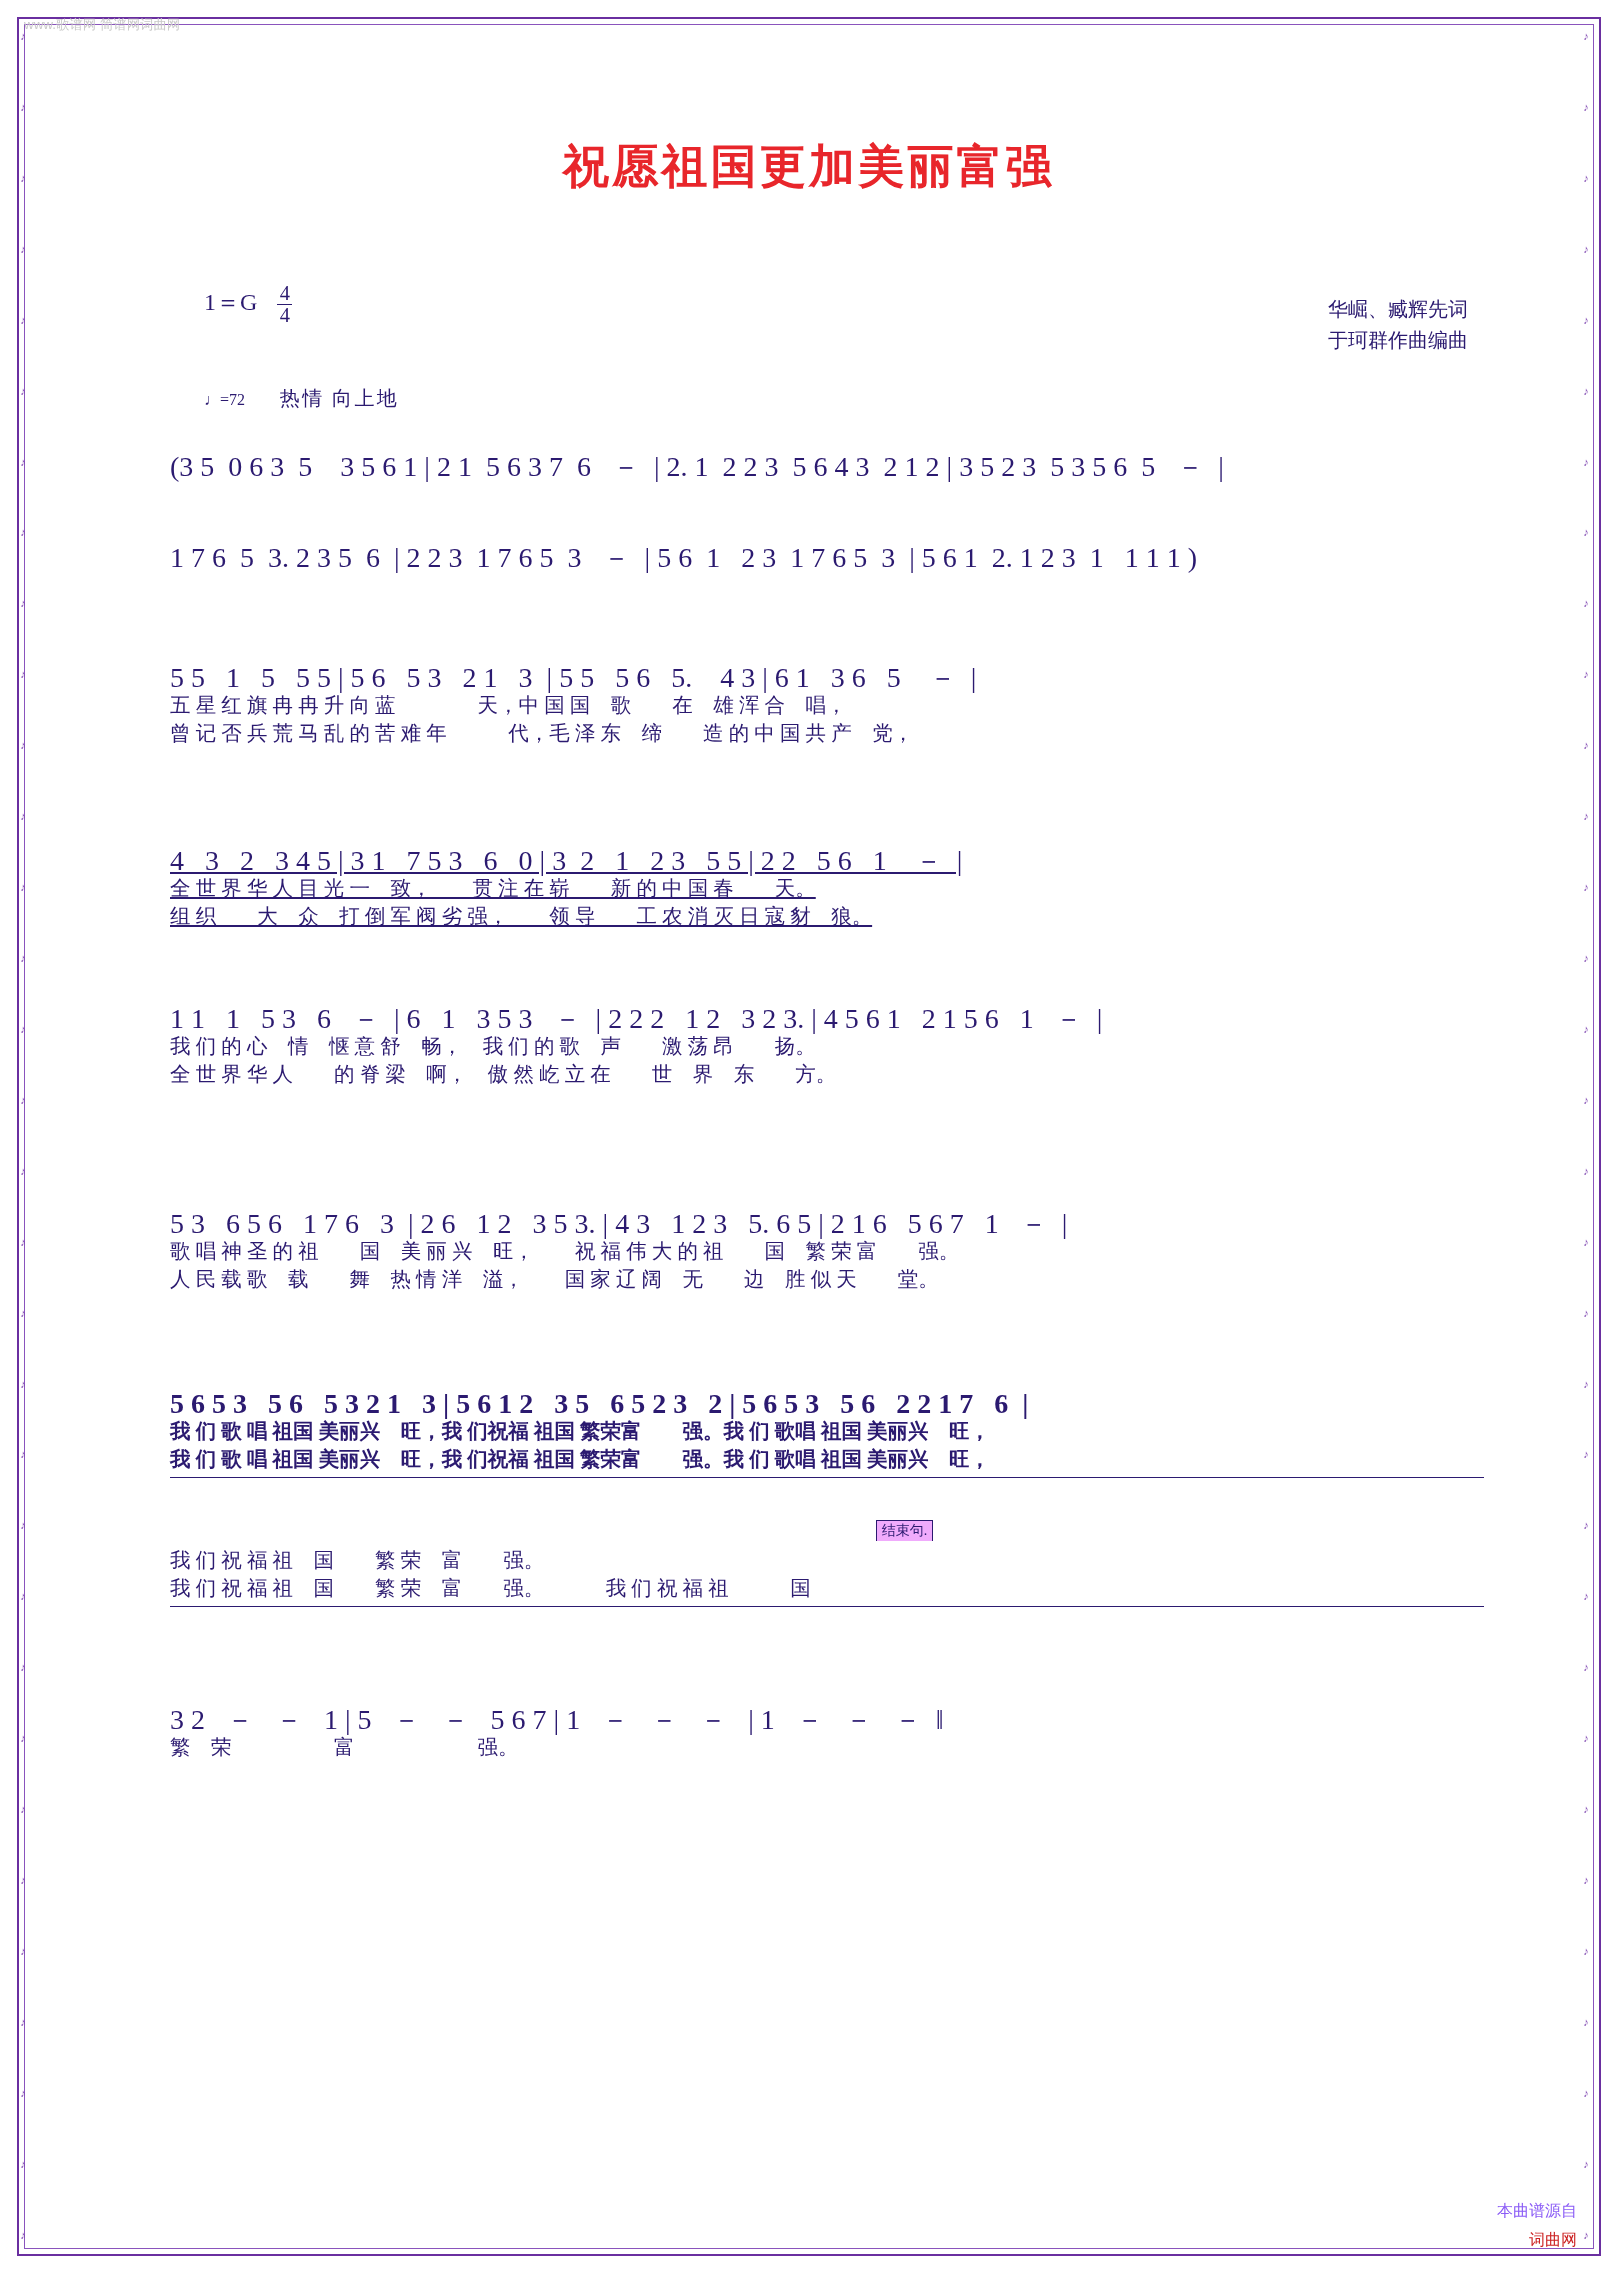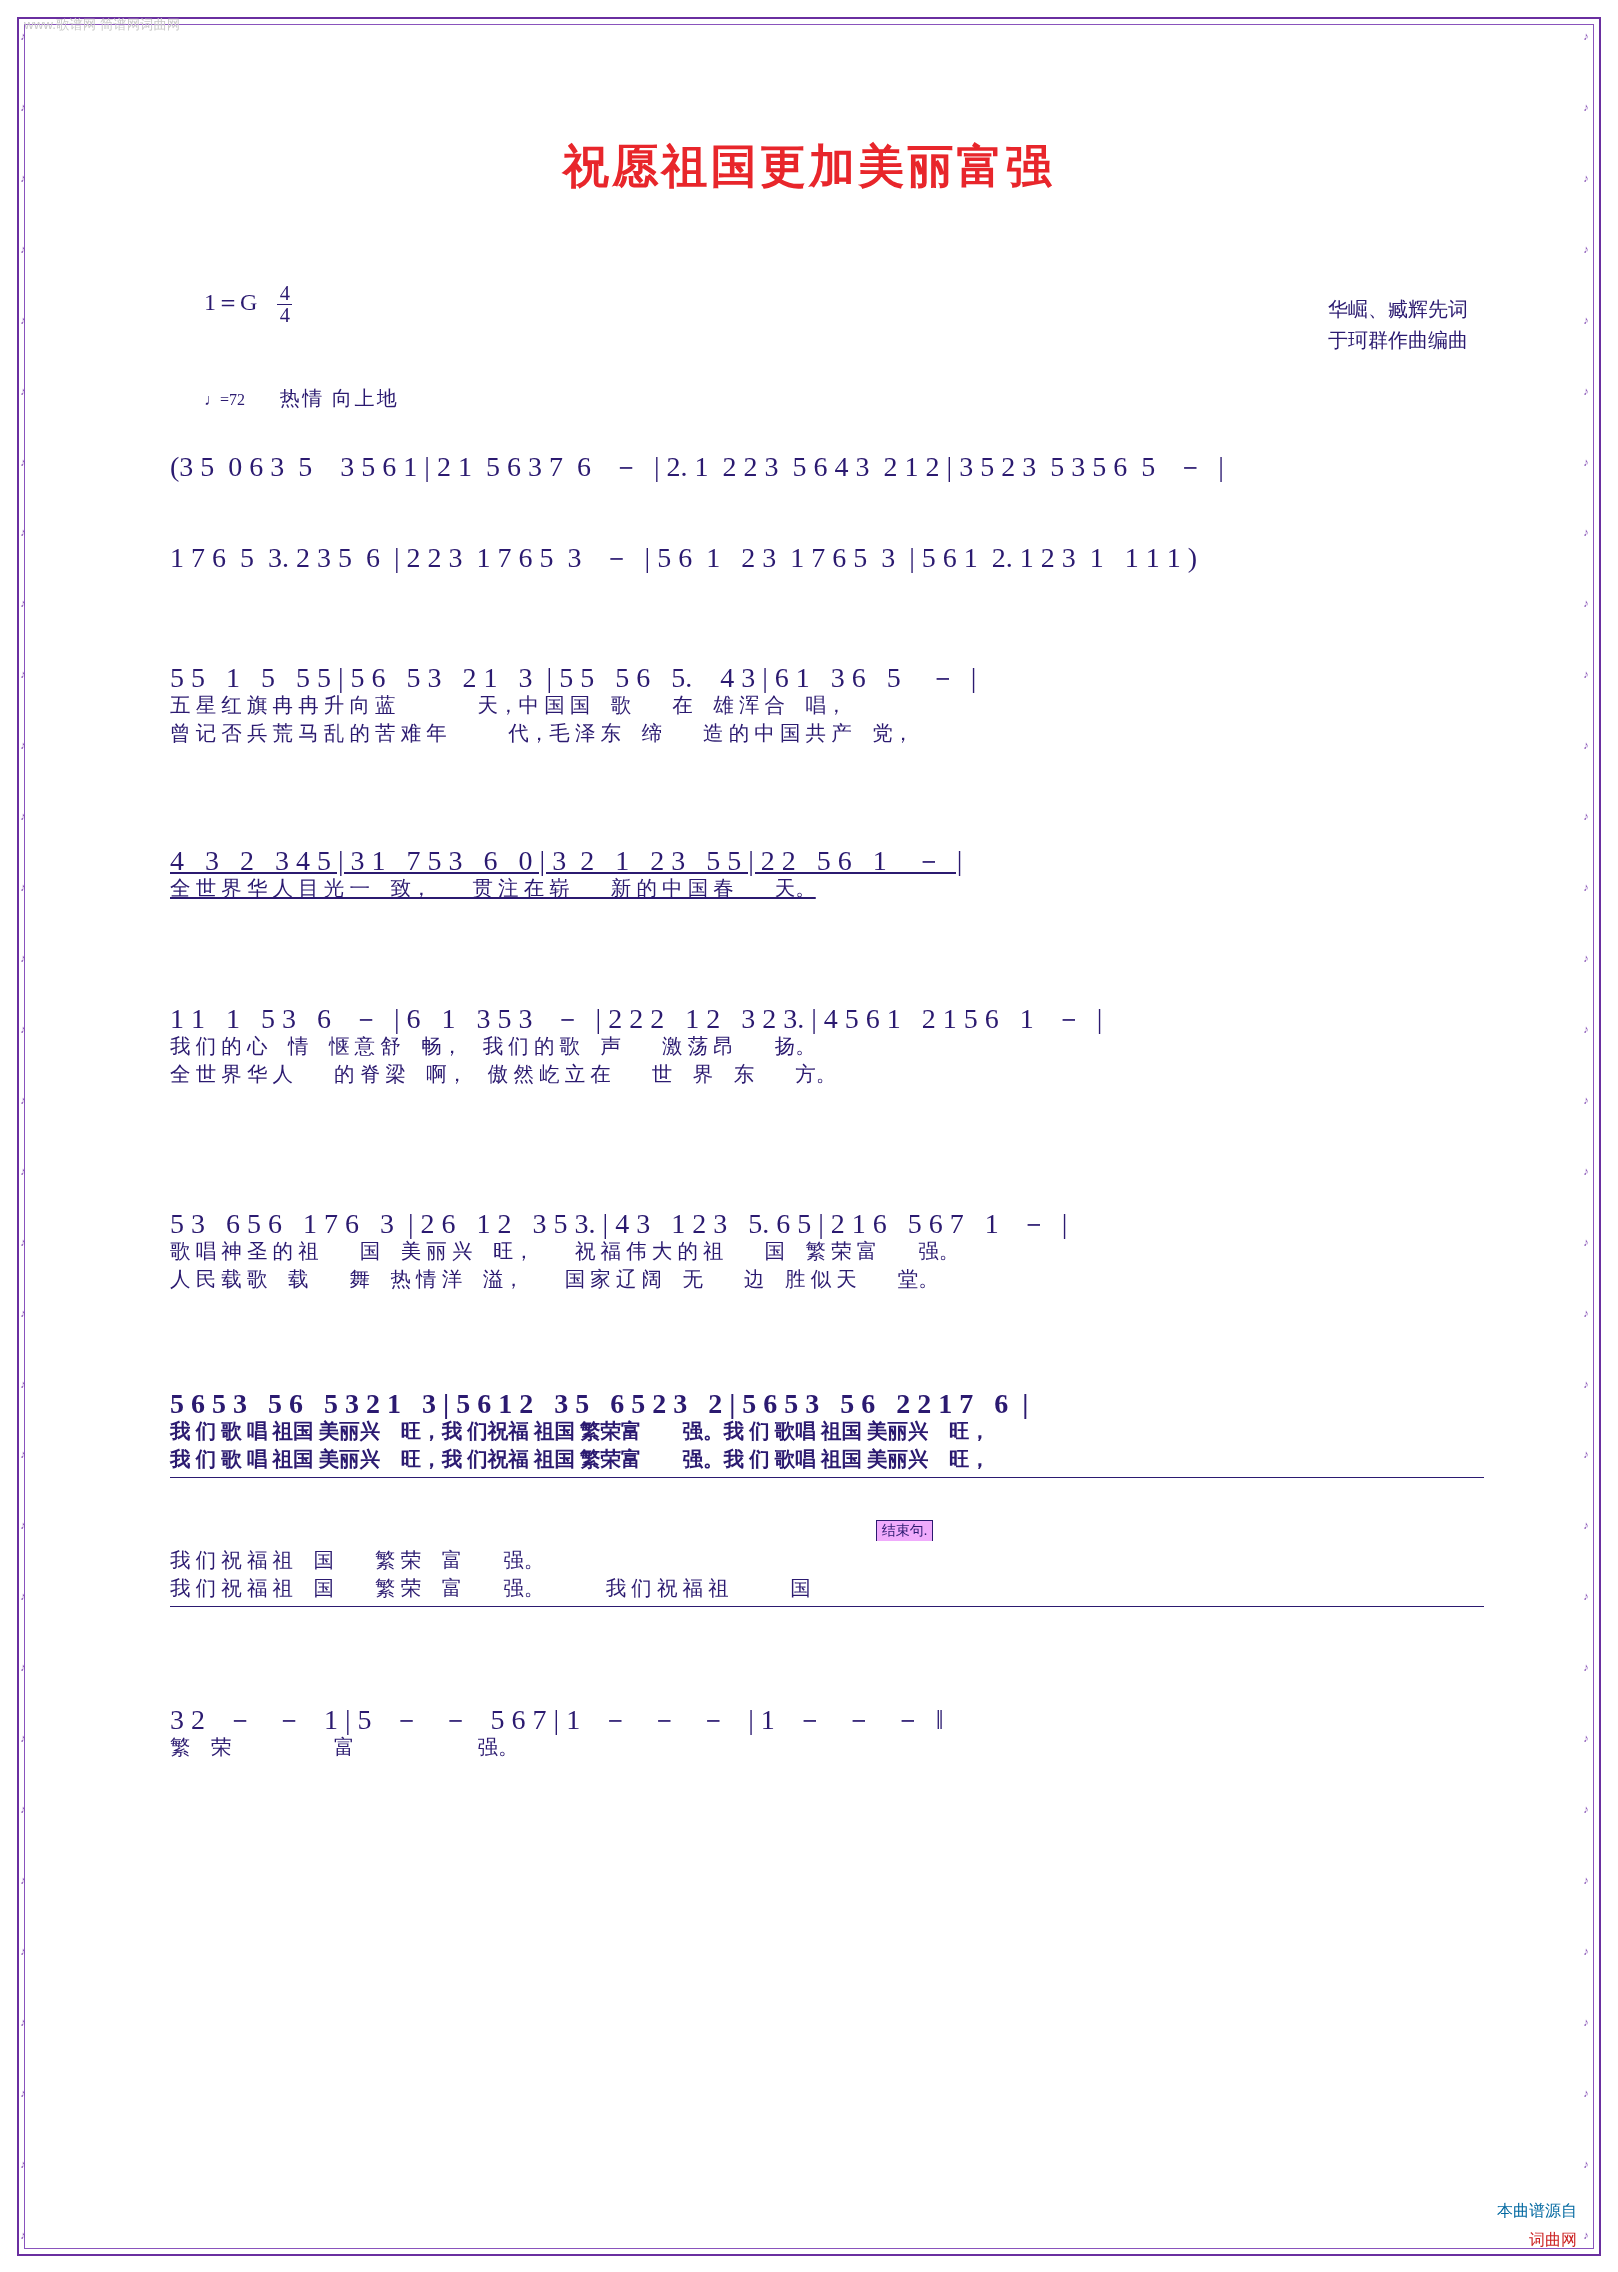--- a/index.html
+++ b/index.html
@@ -8,21 +8,21 @@
   
   .page-border{position:absolute;left:17.4px;top:17.4px;right:17.4px;bottom:17.4px;border:2.4px double #6a2fa0;pointer-events:none;}
   .page-border:before{content:"";position:absolute;left:4.7px;top:4.7px;right:4.7px;bottom:4.7px;border:0.8px solid #8a54bd;}
   .tick-col{position:absolute;top:32px;bottom:32px;width:14px;display:flex;flex-direction:column;justify-content:space-between;font-size:10.3px;color:#7a3fae;line-height:1;}
   .tick-col.left{left:20.5px;}
   .tick-col.right{right:20.5px;}
   .tick-col span{display:block;transform:scaleY(1.1);}
 
   
   .wm-tl{position:absolute;left:24px;top:16px;font-size:13.4px;color:#c9c9c9;font-family:"Liberation Sans",sans-serif;}
-  .wm-br{position:absolute;right:41px;bottom:51px;font-size:16px;color:#0369a1;font-family:"Liberation Sans",sans-serif;}
+  .wm-br{position:absolute;right:41px;bottom:51px;font-size:16px;color:#8b5cf6;font-family:"Liberation Sans",sans-serif;}
   .wm-br2{position:absolute;right:41px;bottom:22px;font-size:16px;color:#cc2222;font-family:"Liberation Sans",sans-serif;}
 
   
   .title{position:absolute;top:136px;left:0;right:0;text-align:center;font-size:46px;font-weight:bold;color:#e8262b;letter-spacing:3.2px;font-family:"DejaVu Sans",sans-serif;}
   .keysig{position:absolute;left:204px;top:283px;font-size:24px;color:#2b1a70;font-family:"Liberation Serif",serif;}
   .keysig .frac{display:inline-block;vertical-align:middle;text-align:center;margin-left:14px;font-size:20.5px;line-height:1.02;}
   .keysig .frac .num{display:block;border-bottom:1.6px solid #2b1a70;padding:0 2.4px;}
   .keysig .frac .den{display:block;padding:0 2.4px;}
   .credits{position:absolute;right:150px;top:294px;text-align:right;font-size:20px;color:#2b1a70;line-height:1.55;}
   .tempo{position:absolute;left:204px;top:385px;font-size:19px;color:#2b1a70;}
@@ -143,20 +143,21 @@
 
 <div class="system" style="top:663px;">
   <div class="notes">5 5   1   5   5 5 | 5 6   5 3   2 1   3  | 5 5   5 6   5.    4 3 | 6 1   3 6   5    －  |</div>
   <div class="lyric">五 星 红 旗 冉 冉 升 向 蓝　　　　天，中 国 国　歌　　在　雄 浑 合　唱，</div>
   <div class="lyric">曾 记 否 兵 荒 马 乱 的 苦 难 年　　　代，毛 泽 东　缔　　造 的 中 国 共 产　党，</div>
 </div>
 
 <div class="system" style="top:846px;text-decoration:underline;">
   <div class="notes">4   3   2   3 4 5 | 3 1   7 5 3   6   0 | 3  2   1   2 3   5 5 | 2 2   5 6   1    －  |</div>
   <div class="lyric">全 世 界 华 人 目 光 一　致，　　贯 注 在 崭　　新 的 中 国 春　　天。</div>
+  <div class="lyric">组 织　　大　众　打 倒 军 阀 劣 强，　　领 导　　工 农 消 灭 日 寇 豺　狼。</div>
 </div>
 
 <div class="system" style="top:1004px;">
   <div class="notes">1 1   1   5 3   6   －  | 6   1   3 5 3   －  | 2 2 2   1 2   3 2 3. | 4 5 6 1   2 1 5 6   1   －  |</div>
   <div class="lyric">我 们 的 心　情　惬 意 舒　畅，　我 们 的 歌　声　　激 荡 昂　　扬。</div>
   <div class="lyric">全 世 界 华 人　　的 脊 梁　啊，　傲 然 屹 立 在　　世　界　东　　方。</div>
 </div>
 
 <div class="system" style="top:1209px;">
   <div class="notes">5 3   6 5 6   1 7 6   3  | 2 6   1 2   3 5 3. | 4 3   1 2 3   5. 6 5 | 2 1 6   5 6 7   1   －  |</div>

